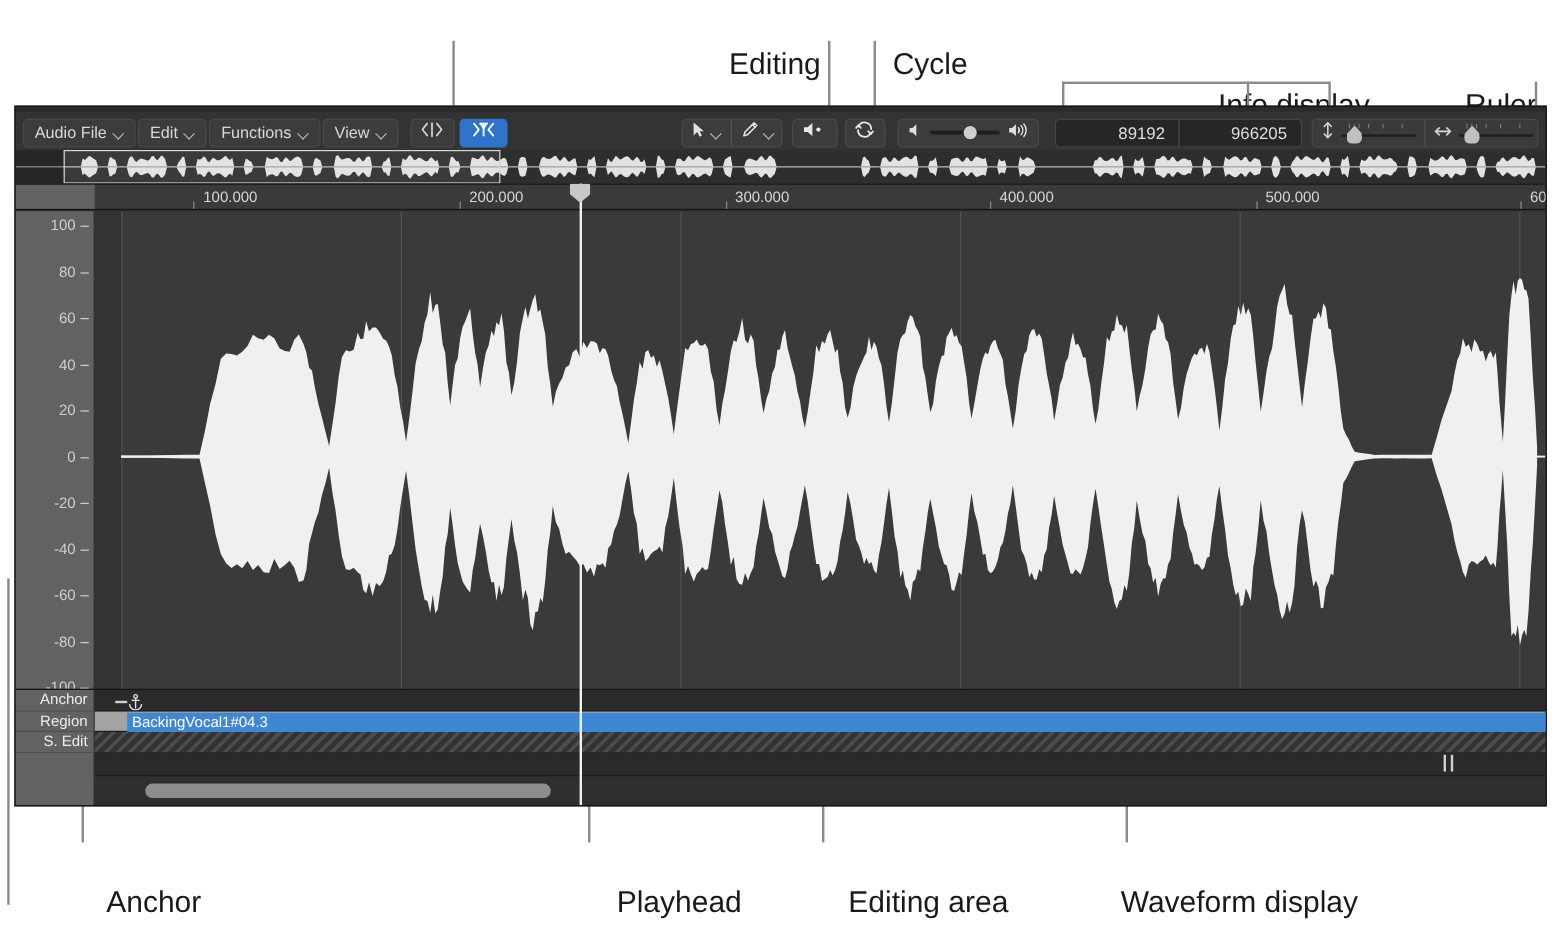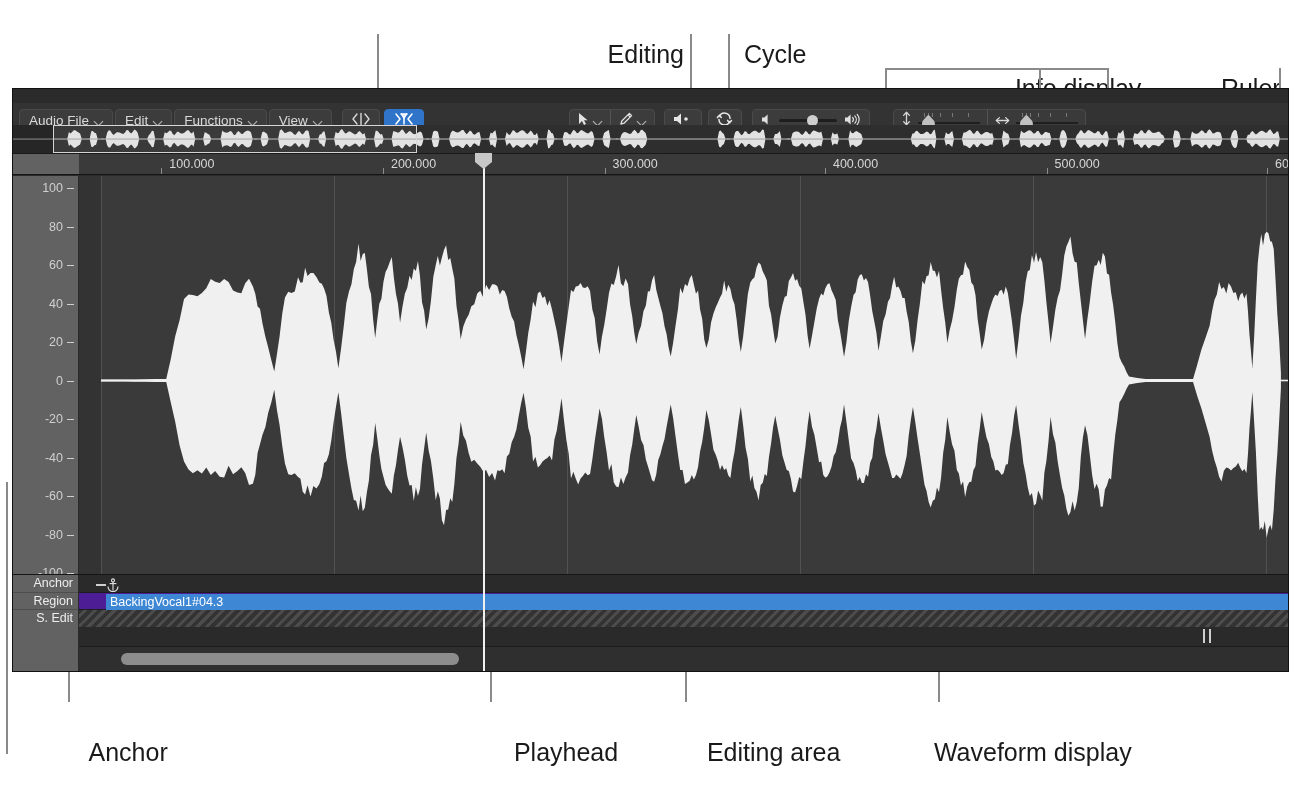--- a/index.html
+++ b/index.html
@@ -35,21 +35,21 @@
     position:absolute;
     left:12px; top:88px;
     width:1277px; height:584px;
     background:#2b2b2b;
     border:1px solid #111;
     overflow:hidden;
   }
 
   
   .toolbar {
-    position:absolute; left:0; top:14px;
+    position:absolute; left:0; top:4px;
     width:100%; height:36px;
     background:#333333;
     display:flex; align-items:center;
     padding:0 6px;
     gap:0px;
     border-bottom:1px solid #1d1d1d;
   }
   .menu-group { display:flex; align-items:center; gap:2px; }
   .menu-btn {
     display:flex; align-items:center; gap:6px;
@@ -258,21 +258,21 @@
     display:flex; align-items:center; justify-content:flex-end;
     padding-right:5px;
     color:#ededed; font-size:12.5px;
     border-bottom:1px solid #4e4e4e;
   }
   .region-lanes {
     position:absolute; left:66px; top:0; right:0; height:100%;
   }
   .lane { position:relative; height:17.6px; border-bottom:1px solid #1d1d1d; }
   .lane.anchor-lane { background:#2a2a2a; }
-  .lane.region-lane { background:#4c1d95;text-decoration:underline; }
+  .lane.region-lane { background:#a3a3a3;text-decoration:underline; }
   .lane.sloop-lane {
     background:
       repeating-linear-gradient(-45deg,
         #4c4c4c 0px, #4c4c4c 3px,
         #333333 3px, #333333 7px);
   }
   .anchor-mark {
     position:absolute; top:1px; left:27px;
     color:#e3e3e3; font-size:13px; line-height:15px;
   }
@@ -486,20 +486,24 @@
           <path d="M1 4.6 L3.4 4.6 L6.6 1.6 L6.6 11.4 L3.4 8.4 L1 8.4 Z" fill="#e0e0e0"></path>
           <path d="M8.6 4.4 a3.3 3.3 0 0 1 0 4.2" fill="none" stroke="#e0e0e0" stroke-width="1.2" stroke-linecap="round"></path>
           <path d="M10.9 2.8 a5.6 5.6 0 0 1 0 7.4" fill="none" stroke="#e0e0e0" stroke-width="1.2" stroke-linecap="round"></path>
           <path d="M13.2 1.3 a8 8 0 0 1 0 10.4" fill="none" stroke="#e0e0e0" stroke-width="1.2" stroke-linecap="round"></path>
         </svg>
       </span>
     </div>
 
     <div style="width:14px"></div>
 
+    <div class="info-display">
+      <div class="info-cell">89192</div>
+      <div class="info-cell">966205</div>
+    </div>
 
     <div style="width:9px"></div>
 
     <div class="zoom-group">
       <div class="zoom-cell">
         <span>
           <svg width="11" height="15" viewBox="0 0 11 15">
             <line x1="5.5" y1="2" x2="5.5" y2="13" stroke="#d8d8d8" stroke-width="1.3"></line>
             <path d="M2.6 4.4 L5.5 1.3 L8.4 4.4" fill="none" stroke="#d8d8d8" stroke-width="1.3" stroke-linecap="round" stroke-linejoin="round"></path>
             <path d="M2.6 10.6 L5.5 13.7 L8.4 10.6" fill="none" stroke="#d8d8d8" stroke-width="1.3" stroke-linecap="round" stroke-linejoin="round"></path>

